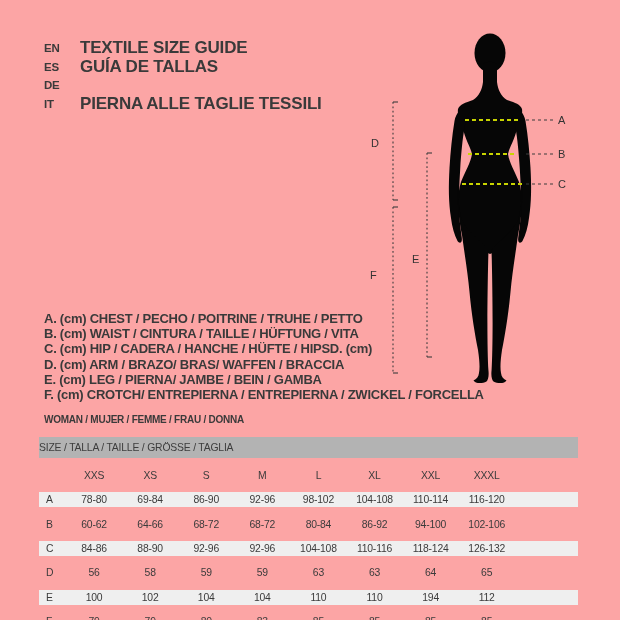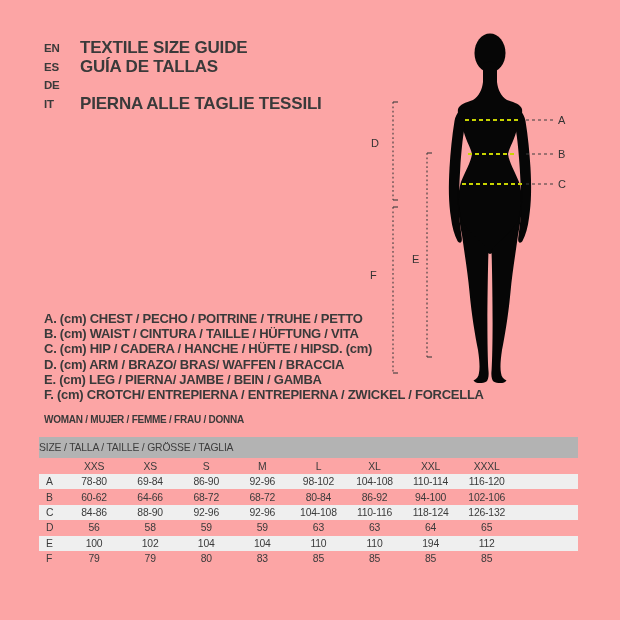--- a/index.html
+++ b/index.html
@@ -23,21 +23,21 @@
   .legend-line{font-size:13px;font-weight:700;letter-spacing:-0.25px;line-height:15.2px;
                color:#3a3a3a;white-space:nowrap;}
   .gender-line{position:absolute;left:44px;top:414px;font-size:10px;font-weight:700;
                letter-spacing:-0.25px;color:#3a3a3a;white-space:nowrap;}
 
   
   .size-table{position:absolute;left:39px;top:437px;width:539px;font-size:10.4px;
               letter-spacing:-0.2px;color:var(--tbl-text,#3b3b3b);}
   .tbar{height:21px;background:var(--tbl-bar,#b3b3b3);display:flex;align-items:center;
         box-sizing:border-box;color:#3d3d3d;}
-  .tgrid-row{display:grid;grid-template-columns:27px repeat(8,56.1px);align-items:center;}
+  .tgrid-row{display:grid;grid-template-columns:27px repeat(8,56.1px);align-items:center;margin-top:9px;}
   .thead-row{height:16px;}
   .trow{height:15.4px;}
   .trow.stripe{background:var(--tbl-stripe,#efefef);}
   .th{text-align:center;}
   .tlabel{padding-left:7px;}
   .tcell{text-align:center;}
 </style>
 </head>
 <body>
 

